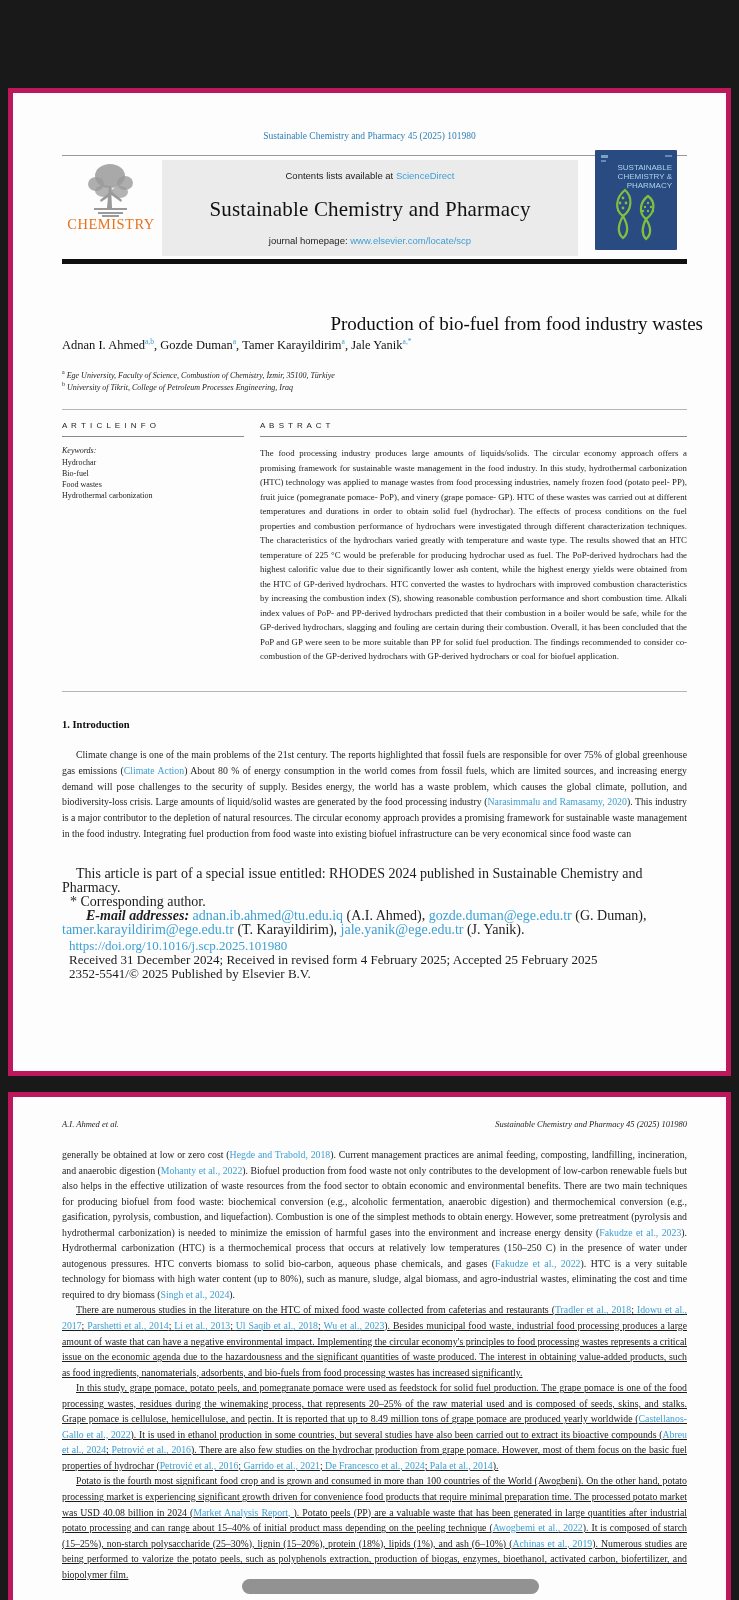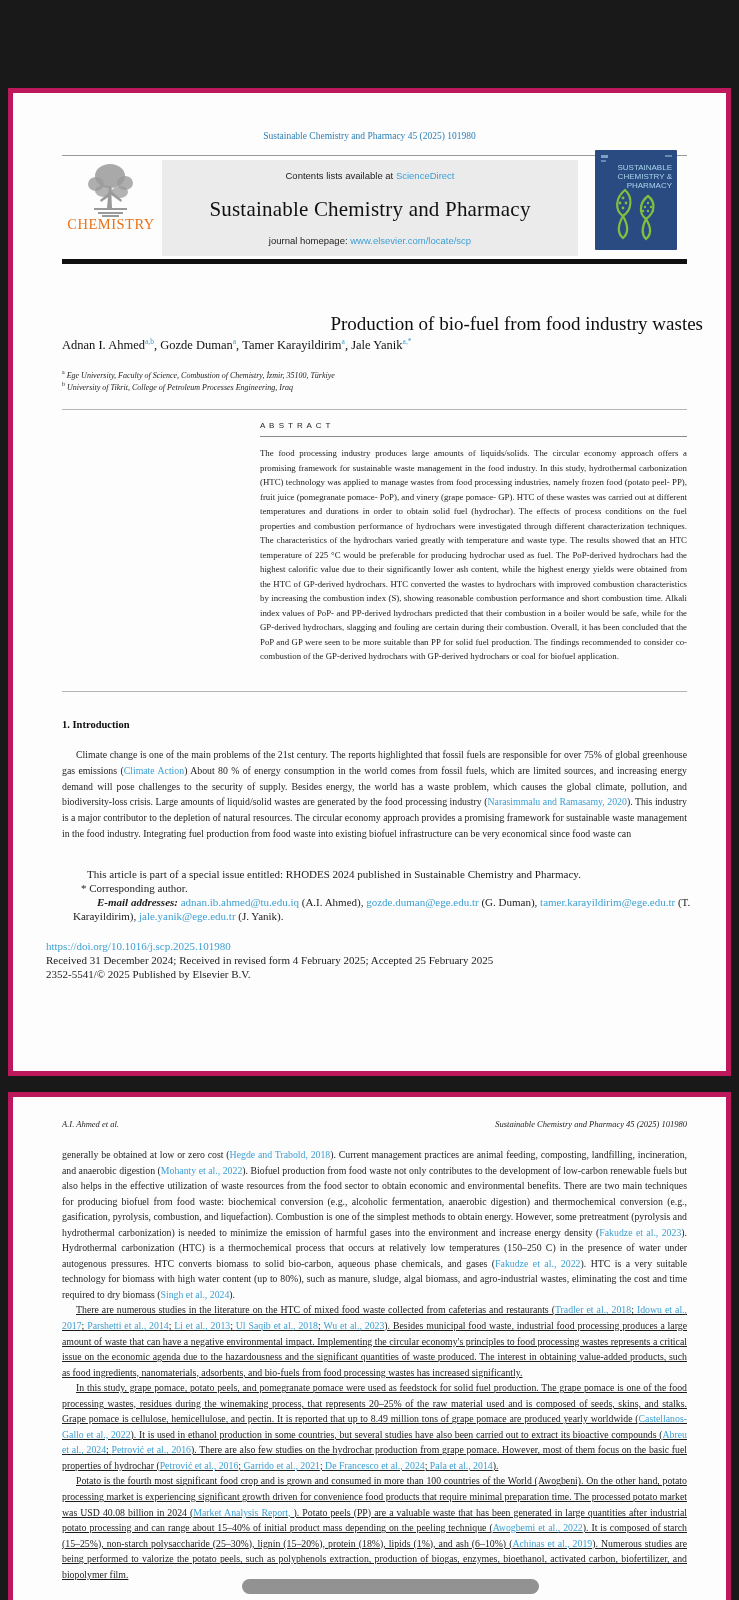--- a/index.html
+++ b/index.html
@@ -34,24 +34,24 @@
   .rule-2{top:598px;}
   .col-left{position:absolute;left:49px;top:328px;width:182px;}
   .col-right{position:absolute;left:247px;top:328px;width:427px;}
   .col-head{font-family:"Liberation Sans",sans-serif;font-size:8px;letter-spacing:1px;color:#222;}
   .col-head-rule{height:1px;background:#8a8a8a;margin-top:6px;margin-bottom:9px;}
   .kw-label{font-size:8px;font-style:italic;margin-bottom:2px;}
   .kw{font-size:8px;line-height:11px;}
   .abstract-text{font-size:8.8px;line-height:14.5px;text-align:justify;color:#1c1c1c;}
   .sec-head{position:absolute;top:626px;left:49px;margin:0;font-size:10.5px;color:#0d0d0d;}
   .intro-para{position:absolute;top:654px;left:49px;width:625px;margin:0;font-size:9.8px;line-height:15.8px;text-align:justify;text-indent:14px;}
-  .footnotes{position:absolute;top:774px;left:60px;width:625px;font-size:11px;line-height:14px;}
+  .footnotes{position:absolute;top:774px;left:49px;width:625px;font-size:14px;line-height:14px;}
   .fn-indent{text-indent:14px;}
   .fn-star{text-indent:8px;}
-  .doiblock{position:absolute;top:846px;left:33px;width:625px;font-size:11px;line-height:14px;}
+  .doiblock{position:absolute;top:846px;left:56px;width:625px;font-size:13px;line-height:14px;}
 
   
   .p2-header{position:absolute;top:22px;left:49px;width:625px;font-size:8.5px;font-style:italic;color:#222;}
   .p2-header .hdr-right{float:right;}
   .p2-body{position:absolute;top:50px;left:49px;width:625px;font-size:9.8px;line-height:15.55px;text-align:justify;}
   .p2-body p{margin:0;}
   .p2-body p.ind{text-indent:14px;text-decoration:underline;}
   .blob{position:absolute;left:229px;top:482px;width:297px;height:15px;background:rgba(122,122,122,.82);border-radius:8px;}
   .em-i{font-style:italic;font-weight:bold;margin-left:10px;}
 </style>
@@ -127,20 +127,29 @@
 
     <div class="authors">
       <span><span>Adnan I. Ahmed</span><sup>a,b</sup></span><span>, </span><span><span>Gozde Duman</span><sup>a</sup></span><span>, </span><span><span>Tamer Karayildirim</span><sup>a</sup></span><span>, </span><span><span>Jale Yanik</span><sup>a,*</sup></span>
     </div>
 
     <div class="affil affil-a"><sup>a</sup><span> Ege University, Faculty of Science, Combustion of Chemistry, İzmir, 35100, Türkiye</span></div>
     <div class="affil affil-b"><sup>b</sup><span> University of Tikrit, College of Petroleum Processes Engineering, Iraq</span></div>
 
     <div class="rule rule-1"></div>
 
+    <div class="col-left">
+      <div class="col-head">A R T I C L E  I N F O</div>
+      <div class="col-head-rule"></div>
+      <div class="kw-label">Keywords:</div>
+      <div class="kw">Hydrochar</div>
+      <div class="kw">Bio-fuel</div>
+      <div class="kw">Food wastes</div>
+      <div class="kw">Hydrothermal carbonization</div>
+    </div>
 
     <div class="col-right">
       <div class="col-head">A B S T R A C T</div>
       <div class="col-head-rule"></div>
       <div class="abstract-text">The food processing industry produces large amounts of liquids/solids. The circular economy approach offers a promising framework for sustainable waste management in the food industry. In this study, hydrothermal carbonization (HTC) technology was applied to manage wastes from food processing industries, namely frozen food (potato peel- PP), fruit juice (pomegranate pomace- PoP), and vinery (grape pomace- GP). HTC of these wastes was carried out at different temperatures and durations in order to obtain solid fuel (hydrochar). The effects of process conditions on the fuel properties and combustion performance of hydrochars were investigated through different characterization techniques. The characteristics of the hydrochars varied greatly with temperature and waste type. The results showed that an HTC temperature of 225 °C would be preferable for producing hydrochar used as fuel. The PoP-derived hydrochars had the highest calorific value due to their significantly lower ash content, while the highest energy yields were obtained from the HTC of GP-derived hydrochars. HTC converted the wastes to hydrochars with improved combustion characteristics by increasing the combustion index (S), showing reasonable combustion performance and short combustion time. Alkali index values of PoP- and PP-derived hydrochars predicted that their combustion in a boiler would be safe, while for the GP-derived hydrochars, slagging and fouling are certain during their combustion. Overall, it has been concluded that the PoP and GP were seen to be more suitable than PP for solid fuel production. The findings recommended to consider co-combustion of the GP-derived hydrochars with GP-derived hydrochars or coal for biofuel application.</div>
     </div>
 
     <div class="rule rule-2"></div>
 
     <h2 class="sec-head">1.  Introduction</h2>

